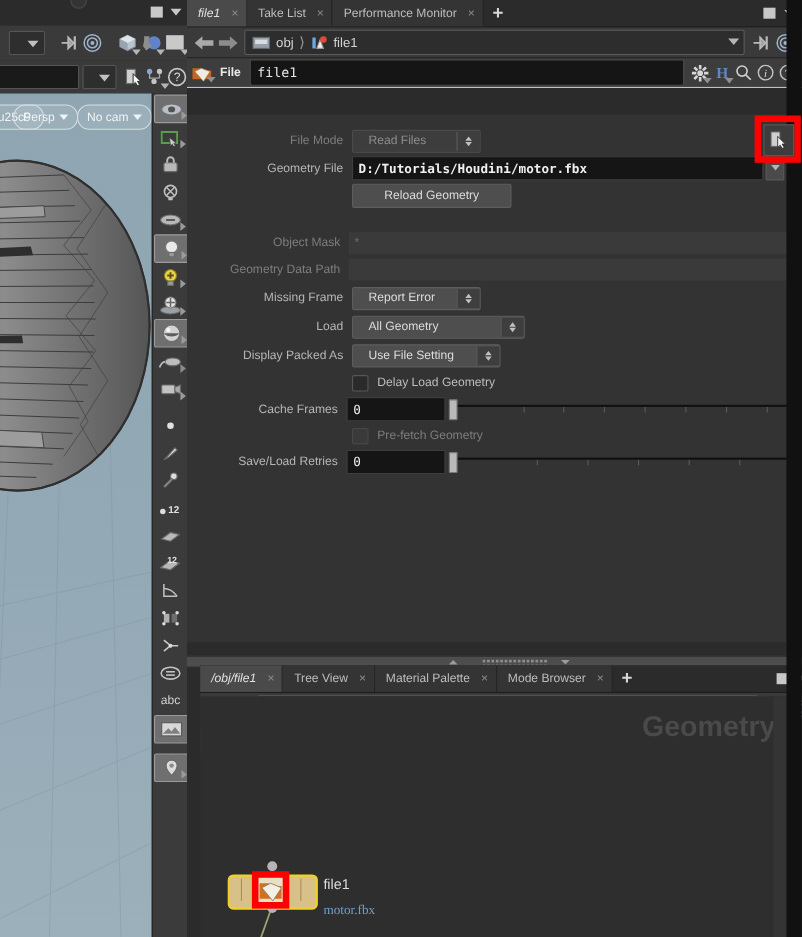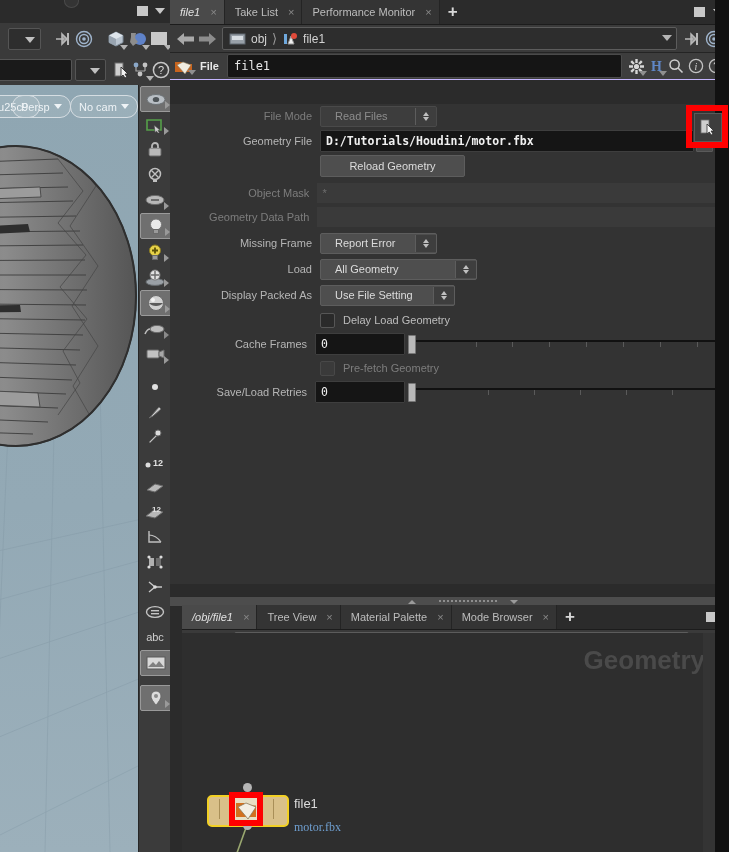--- a/index.html
+++ b/index.html
@@ -592,21 +592,21 @@
           <svg width="16" height="16" viewBox="0 0 16 16">
               <circle cx="8" cy="8" r="6.6" fill="none" stroke="#c2c2c2" stroke-width="1.3"></circle>
               <text x="8" y="12" font-size="10" fill="#d6d6d6" text-anchor="middle" font-family="Liberation Sans">?</text>
             </svg>
         </span>
       </span>
     </div>
 
     <div id="parambody">
 
-      <div class="prow" style="margin-top:0">
+      <div class="prow" style="margin-top:12px">
         <span class="plabel dim">File Mode</span>
         <span class="menu dim" style="width:115px">
           <span class="mtxt">Read Files</span>
           <span class="spin">
               <i class="sp-up"></i>
               <i class="sp-dn"></i>
             </span>
         </span>
       </div>
 
@@ -616,21 +616,21 @@
         <span class="caret-btn" style="margin-left:2px">
           <i class="tri-dn"></i>
         </span>
       </div>
 
       <div class="prow" style="height:25px">
         <span class="plabel"></span>
         <span class="btn" style="width:115px">Reload Geometry</span>
       </div>
 
-      <div class="prow" style="height:22px;margin-top:4px">
+      <div class="prow" style="height:22px;margin-top:20px">
         <span class="plabel dim">Object Mask</span>
         <span class="flatrow" style="width:400px">*</span>
       </div>
 
       <div class="prow" style="height:22px;margin-top:2px">
         <span class="plabel dim">Geometry Data Path</span>
         <span class="flatrow" style="width:400px"></span>
       </div>
 
       <div class="prow" style="height:26px;margin-top:2px">

